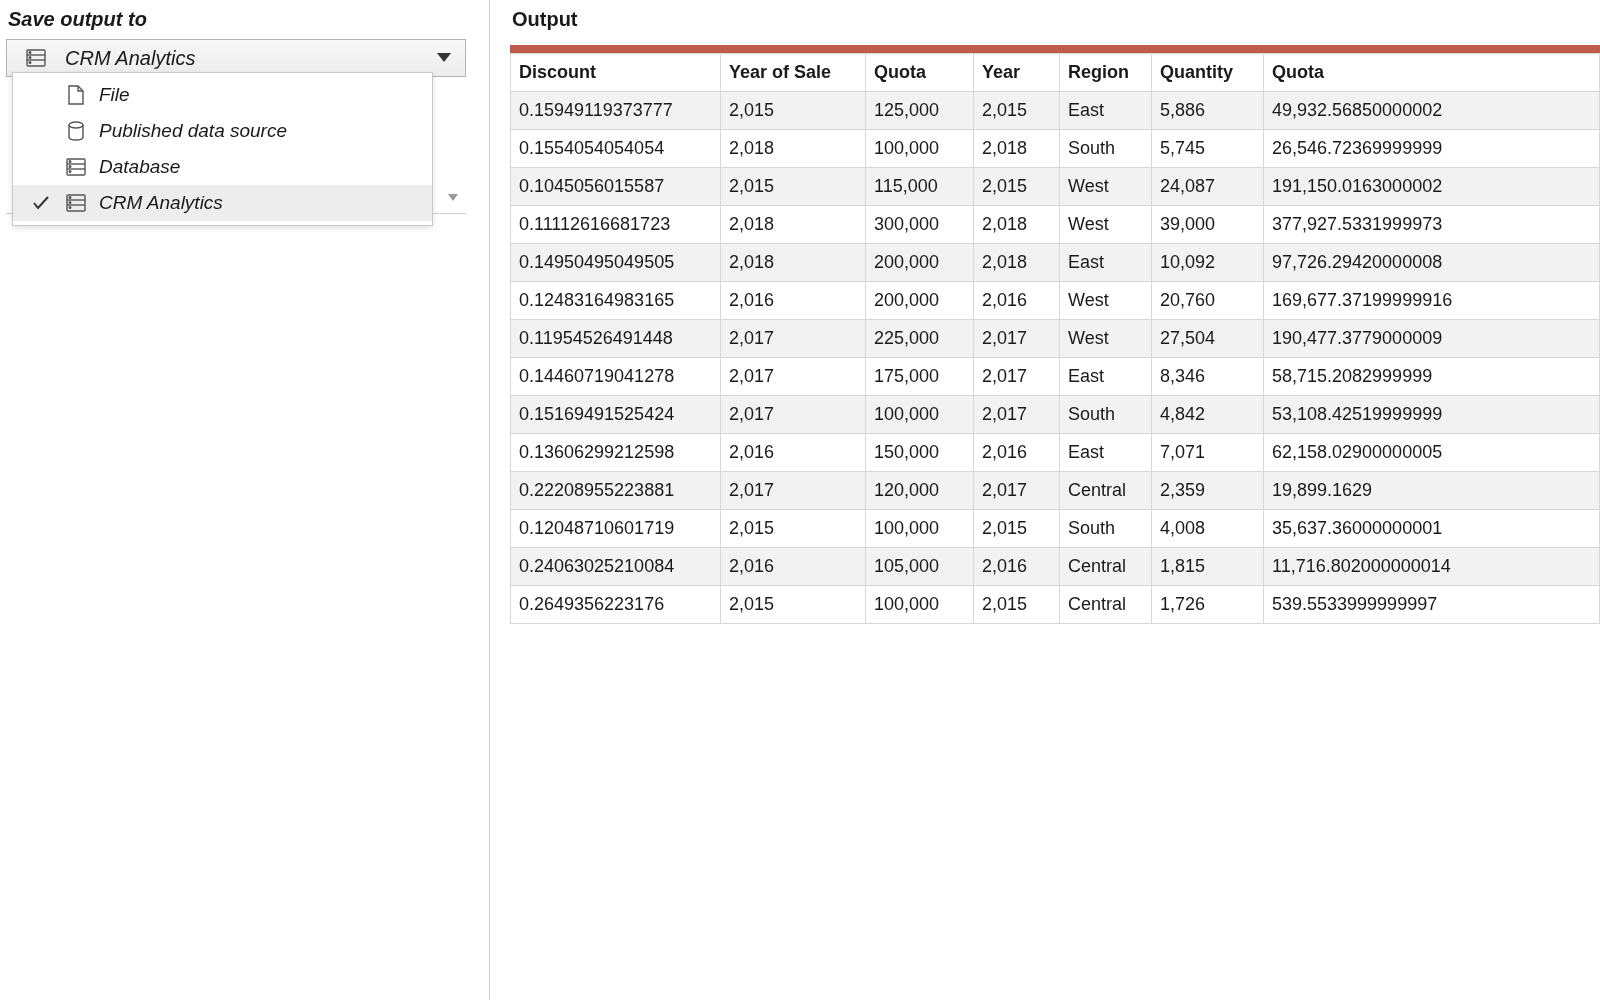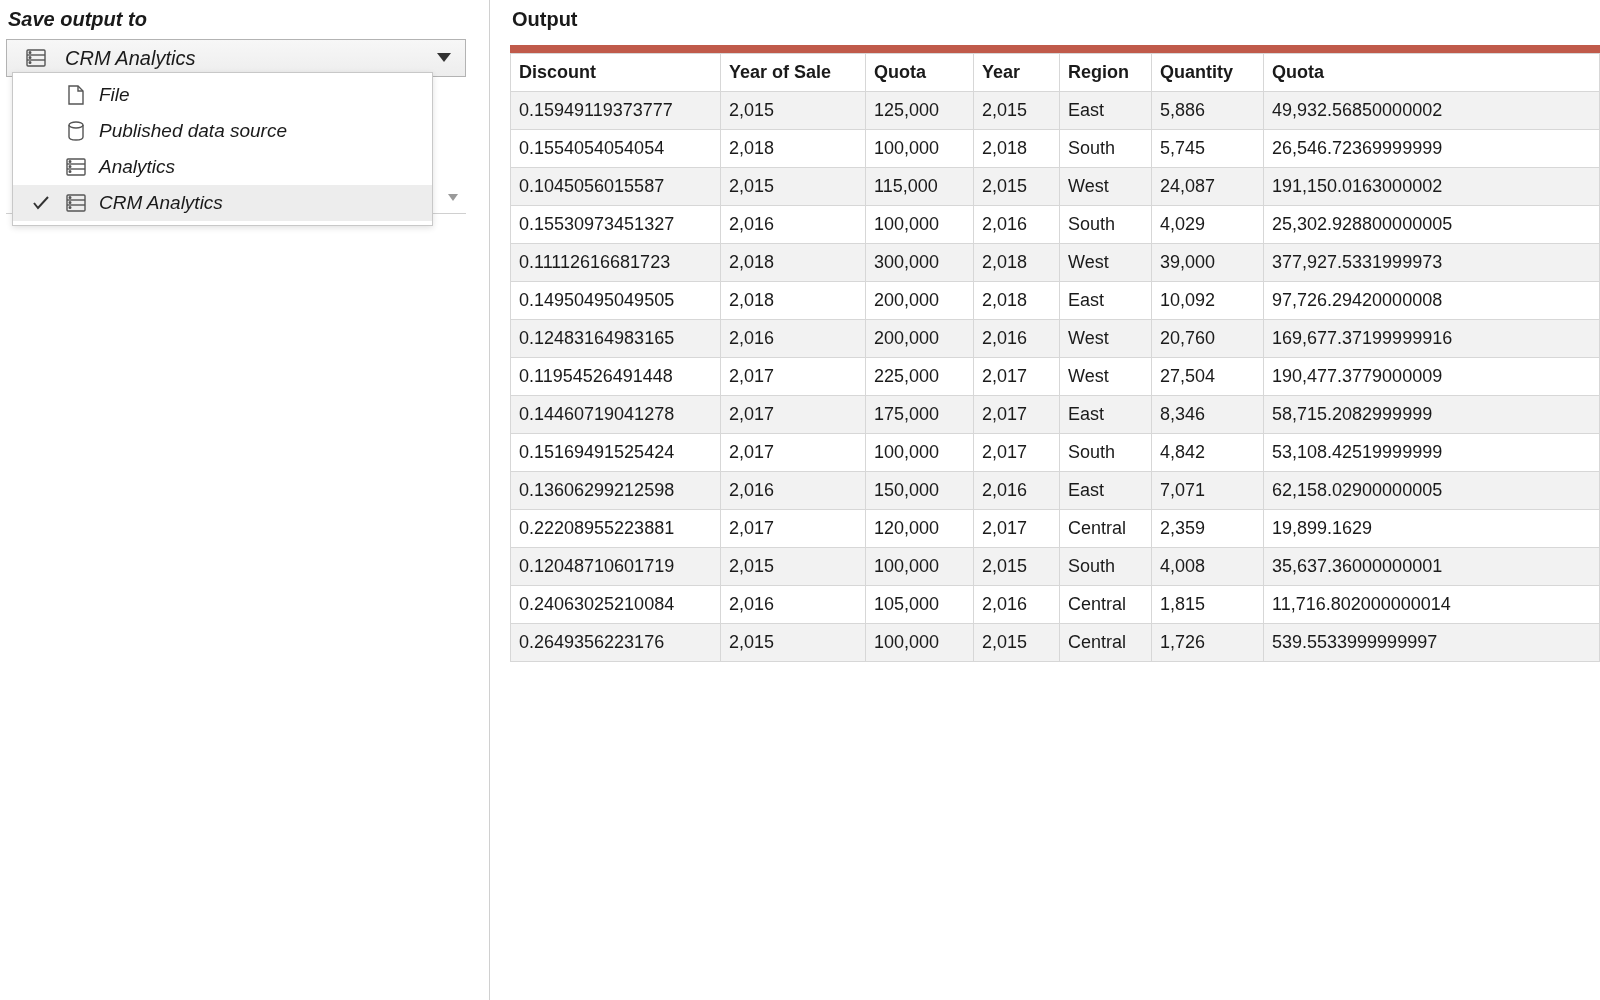--- a/index.html
+++ b/index.html
@@ -197,21 +197,21 @@
           <span class="icon-slot">
             <svg width="20" height="18" viewBox="0 0 20 18" fill="none" stroke="#555" stroke-width="1.4">
               <rect x="1" y="1" width="18" height="16" rx="1"></rect>
               <line x1="1" y1="6" x2="19" y2="6"></line>
               <line x1="1" y1="11" x2="19" y2="11"></line>
               <circle cx="4" cy="3.5" r="0.8" fill="#555"></circle>
               <circle cx="4" cy="8.5" r="0.8" fill="#555"></circle>
               <circle cx="4" cy="13.5" r="0.8" fill="#555"></circle>
             </svg>
           </span>
-          <span class="label">Analytics</span>
+          <span class="label">Database</span>
         </div>
         <div class="menu-item selected">
           <span class="check">
             <svg width="16" height="14" viewBox="0 0 16 14" fill="none" stroke="#333" stroke-width="2">
               <polyline points="1,7 5,12 15,1"></polyline>
             </svg>
           </span>
           <span class="icon-slot">
             <svg width="20" height="18" viewBox="0 0 20 18" fill="none" stroke="#555" stroke-width="1.4">
               <rect x="1" y="1" width="18" height="16" rx="1"></rect>
@@ -282,29 +282,20 @@
           <tr>
             <td>0.1045056015587</td>
             <td>2,015</td>
             <td>115,000</td>
             <td>2,015</td>
             <td>West</td>
             <td>24,087</td>
             <td>191,150.0163000002</td>
           </tr>
           <tr>
-            <td>0.15530973451327</td>
-            <td>2,016</td>
-            <td>100,000</td>
-            <td>2,016</td>
-            <td>South</td>
-            <td>4,029</td>
-            <td>25,302.928800000005</td>
-          </tr>
-          <tr>
             <td>0.11112616681723</td>
             <td>2,018</td>
             <td>300,000</td>
             <td>2,018</td>
             <td>West</td>
             <td>39,000</td>
             <td>377,927.5331999973</td>
           </tr>
           <tr>
             <td>0.14950495049505</td>

